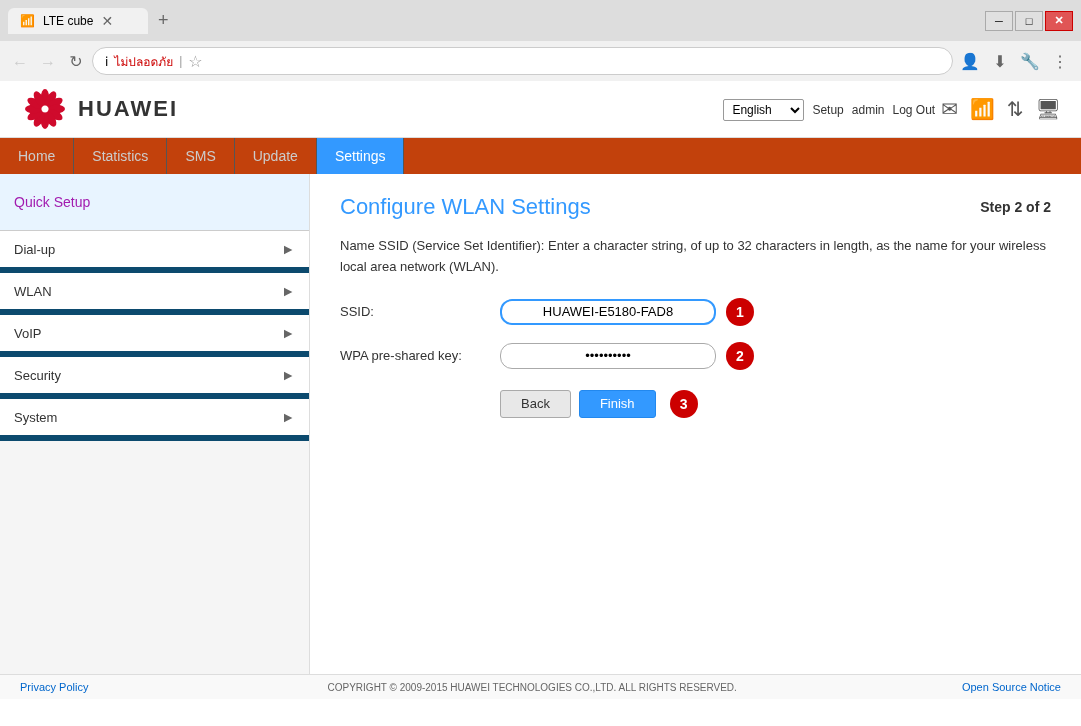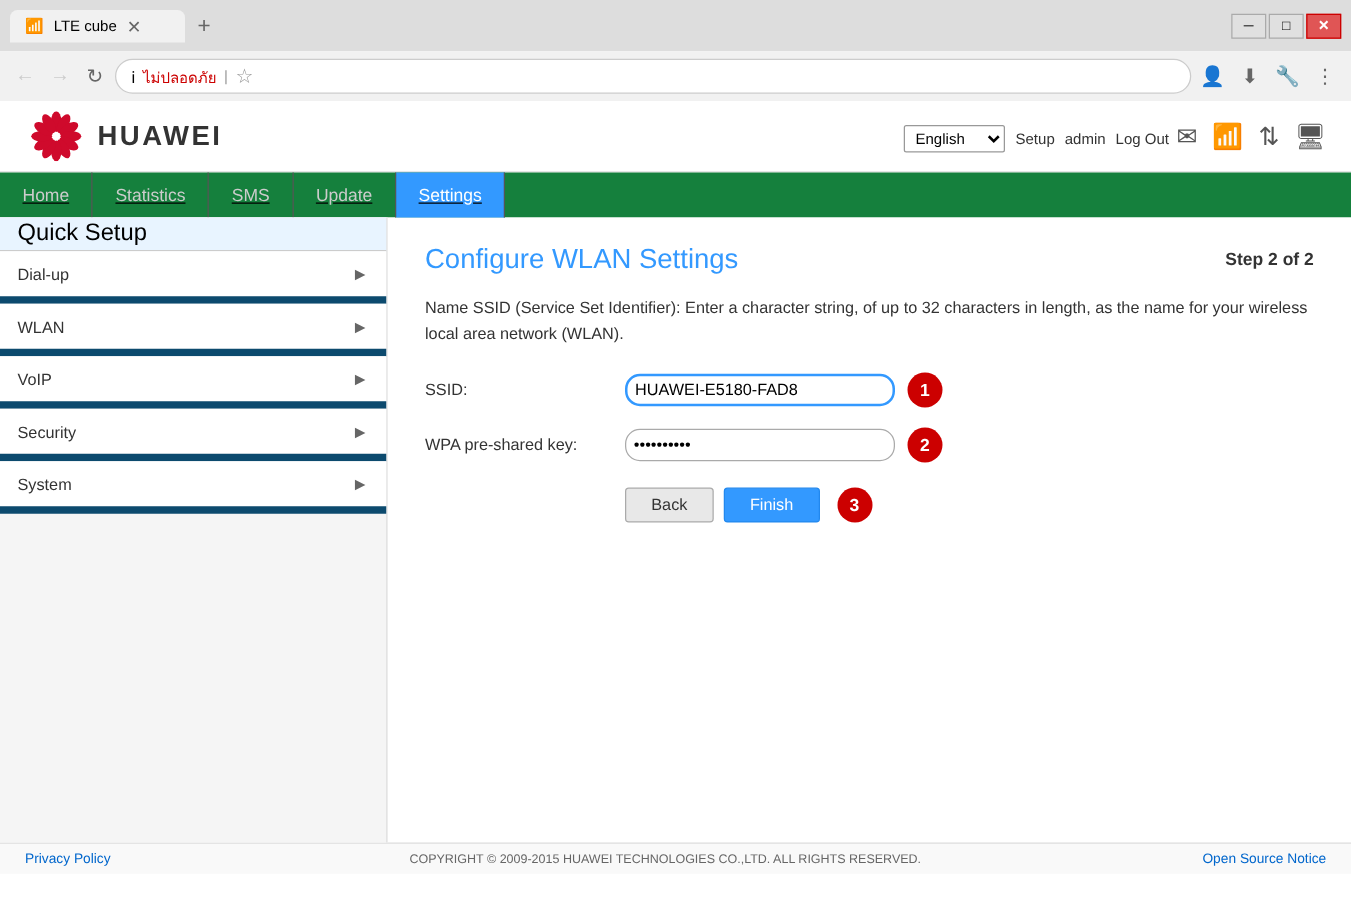--- a/index.html
+++ b/index.html
@@ -23,42 +23,42 @@
     .logo { display: flex; align-items: center; gap: 8px; }
     .logo-text { font-size: 22px; font-weight: bold; color: #333; letter-spacing: 2px; }
     .header-right { display: flex; align-items: flex-end; gap: 6px; }
     .header-top { display: flex; align-items: center; gap: 8px; }
     .lang-select { border: 1px solid #999; border-radius: 2px; padding: 2px 4px; font-size: 12px; background: white; }
     .header-link { font-size: 12px; color: #333; text-decoration: none; cursor: pointer; }
     .header-icons { display: flex; gap: 12px; align-items: center; }
     .header-icon { font-size: 20px; color: #555; cursor: pointer; }
 
     
-    .nav { background: #15803d; display: flex; align-items: flex-start; text-decoration: underline; }
+    .nav { background: #c2410c; display: flex; align-items: flex-start; }
     .nav-item { padding: 10px 18px; color: #ccc; cursor: pointer; font-size: 14px; border-right: 1px solid #555; }
     .nav-item.active { background: #3399ff; color: white; }
 
     
     .main { display: flex; background: white; min-height: 500px; }
 
     
     .sidebar { width: 310px; background: #f5f5f5; border-right: 1px solid #ddd; padding-top: 0; flex-shrink: 0; }
-    .sidebar-quick-setup { background: #e8f4ff; padding: 2px 14px; color: #000000; font-size: 19px; cursor: pointer; border-bottom: 1px solid #ccc; }
+    .sidebar-quick-setup { background: #e8f4ff; padding: 20px 14px; color: #a21caf; font-size: 14px; cursor: pointer; border-bottom: 1px solid #ccc; }
     .sidebar-item { display: flex; align-items: center; justify-content: space-between; padding: 10px 14px; border-bottom: 6px solid #0c4a6e; cursor: pointer; background: white; font-size: 13px; color: #333; }
     .sidebar-arrow { color: #666; font-size: 14px; }
 
     
     .content { flex: 1; padding: 20px 30px; }
     .content-header { display: flex; justify-content: space-between; align-items: center; margin-bottom: 16px; }
     .content-title { font-size: 22px; color: #3399ff; font-weight: normal; }
     .step-info { font-size: 14px; color: #333; font-weight: bold; }
     .desc-text { font-size: 13px; color: #333; line-height: 1.6; margin-bottom: 20px; }
     .form-row { display: flex; align-items: center; margin-bottom: 16px; }
     .form-label { width: 160px; font-size: 13px; color: #333; }
-    .form-input { width: 216px; height: 26px; border: 1px solid #aaa; padding: 0 6px; font-size: 13px; border-radius: 12px; }
+    .form-input { width: 216px; height: 26px; border: 1px solid #aaa; padding: 0 6px; font-size: 13px; border-radius: 12px; text-align: center; }
     .btn-row { display: flex; gap: 8px; margin-top: 20px; padding-left: 160px; }
     .btn { padding: 5px 20px; font-size: 13px; border: 1px solid #aaa; border-radius: 3px; cursor: pointer; }
     .btn-back { background: #e8e8e8; color: #333; }
     .btn-finish { background: #3399ff; color: white; border-color: #2288ee; }
 
     
     .footer { background: #f9f9f9; border-top: 1px solid #ddd; padding: 6px 20px; display: flex; justify-content: space-between; align-items: center; font-size: 11px; color: #666; }
 
     
     .huawei-logo { width: 50px; height: 40px; }

